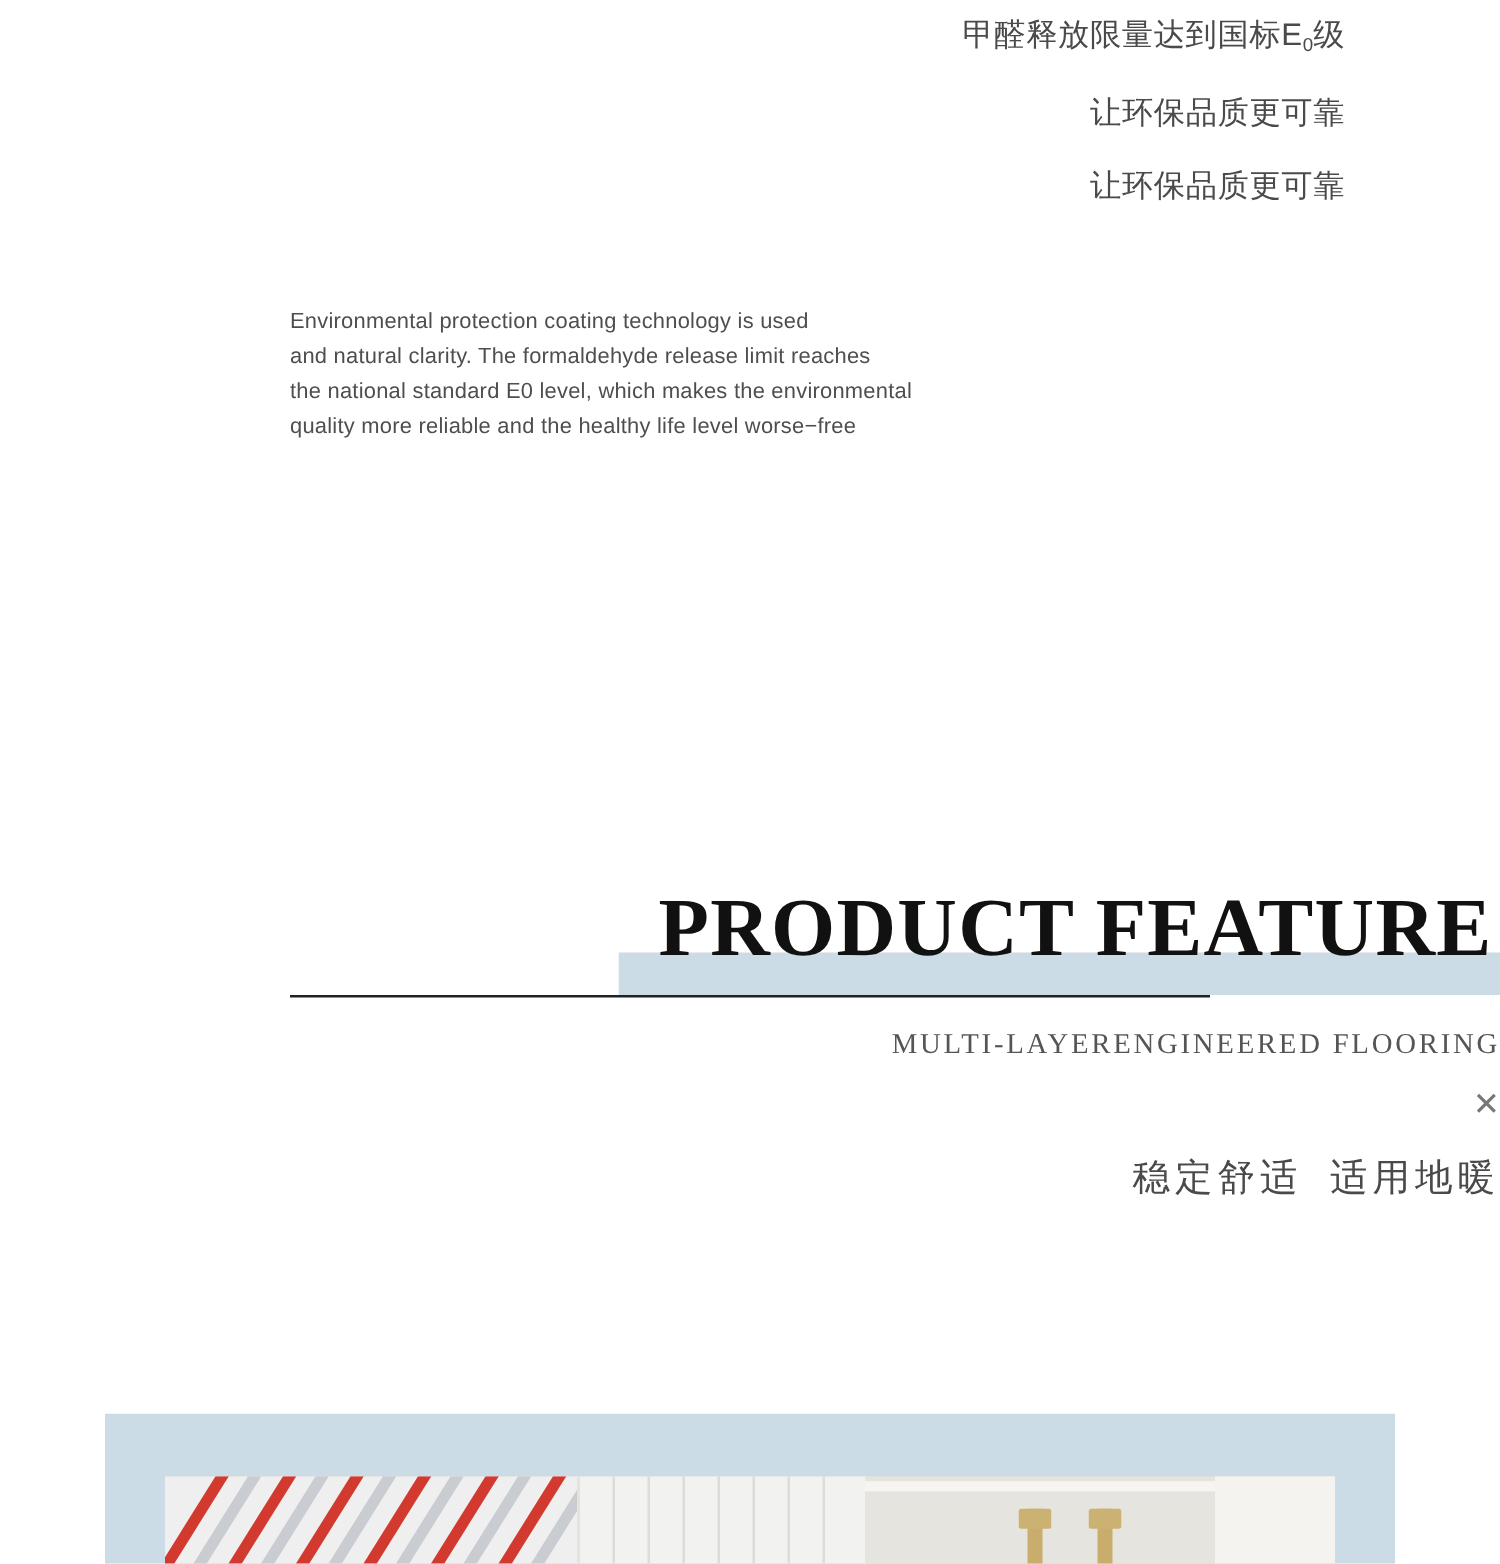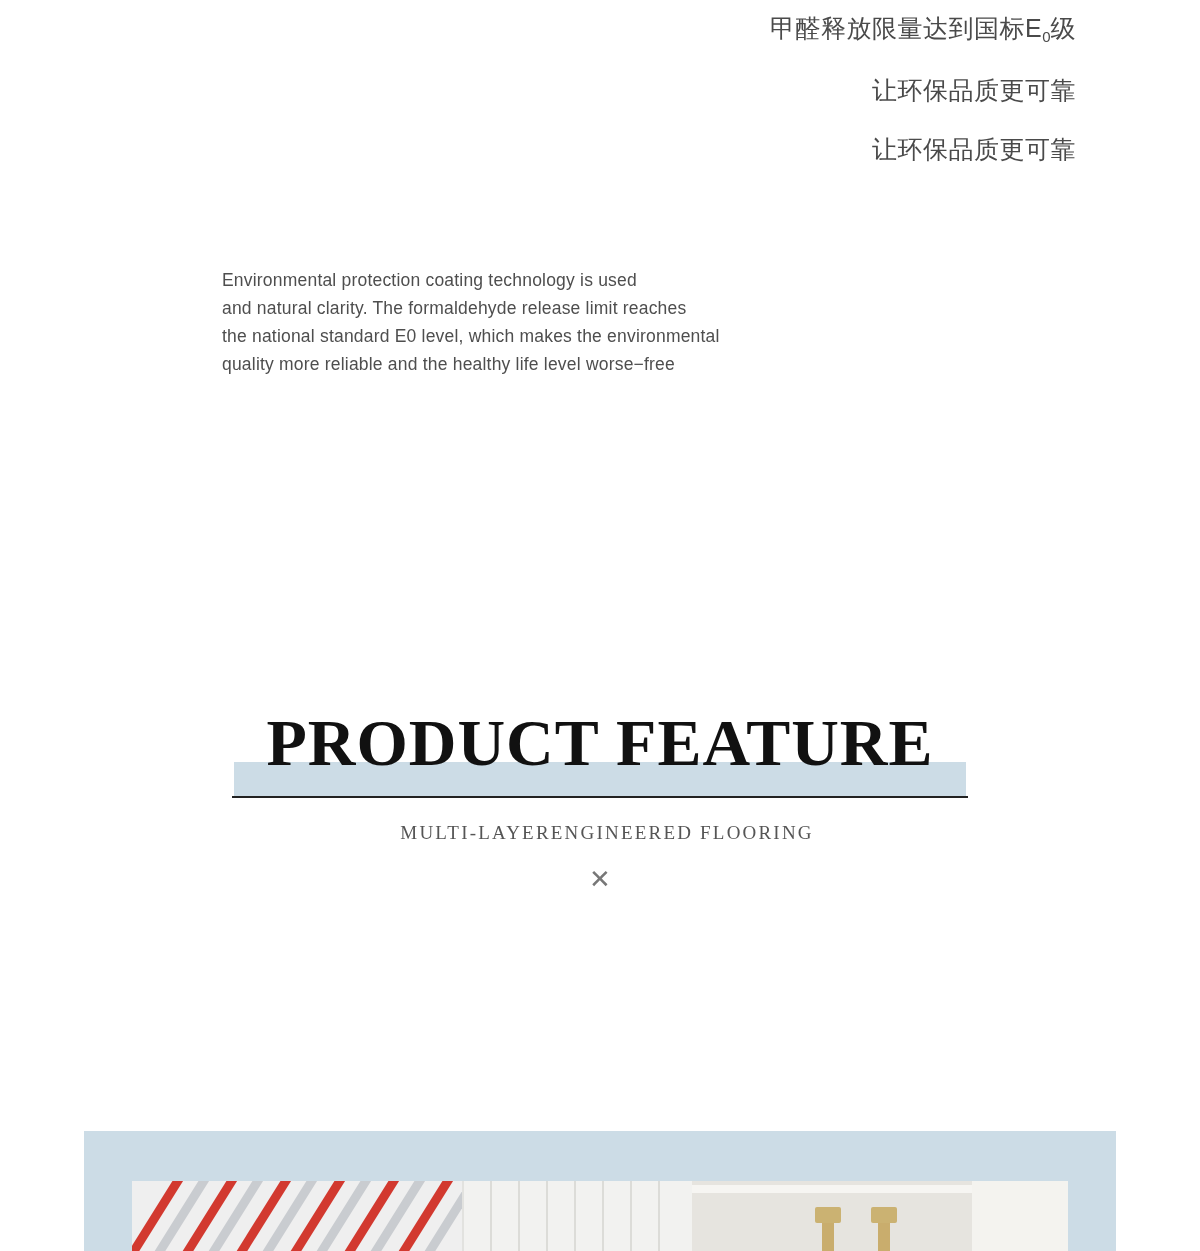--- a/index.html
+++ b/index.html
@@ -38,38 +38,37 @@
     font-size: 15px;
     vertical-align: baseline;
     position: relative;
     top: 5px;
     letter-spacing: 0;
   }
 
   
   .en-para {
     position: absolute;
-    left: 222px;
+    left: 232px;
     top: 242px;
     width: 900px;
     font-size: 17.5px;
     line-height: 28px;
     color: #4e4e4e;
     letter-spacing: 0.2px;
-    margin-top: 24px;
   }
   .en-para div { white-space: nowrap; }
 
   
   .feature-block {
     position: absolute;
     left: 0;
     top: 700px;
     width: 1200px;
-    text-align: center;
+    text-align: right;
   }
   .feature-title-wrap {
     position: relative;
     display: inline-block;
     padding: 0 0 0 0;
   }
   .feature-hl {
     position: absolute;
     left: -26px;
     right: -26px;
@@ -91,21 +90,21 @@
   }
   .feature-rule {
     width: 736px;
     height: 2px;
     background: #222;
     margin: 10px auto 0 auto;
   }
   .feature-sub {
     margin-top: 24px;
     font-family: "Liberation Serif", serif;
-    font-size: 19px;
+    font-size: 23px;
     letter-spacing: 2.2px;
     color: #555555;
     margin-left: 14px;
   }
   .feature-x {
     margin-top: 22px;
     font-size: 26px;
     line-height: 26px;
     color: #777777;
     font-family: "Liberation Sans", sans-serif;
@@ -220,20 +219,21 @@
 </div>
 
 <div class="feature-block">
   <div class="feature-title-wrap">
     <div class="feature-hl"></div>
     <div class="feature-title">PRODUCT FEATURE</div>
   </div>
   <div class="feature-rule"></div>
   <div class="feature-sub">MULTI-LAYERENGINEERED FLOORING</div>
   <div class="feature-x">✕</div>
+  <div class="feature-cn"><span>稳定舒适</span><span class="gap"></span><span>适用地暖</span></div>
 </div>
 
 <div class="panel">
   <div class="photo">
     <div class="photo-inner">
       <div class="rad">
         <div class="stripe s-red" style="left:10px;"></div>
         <div class="stripe s-gray" style="left:36px;"></div>
         <div class="stripe s-red" style="left:64px;"></div>
         <div class="stripe s-gray" style="left:90px;"></div>

